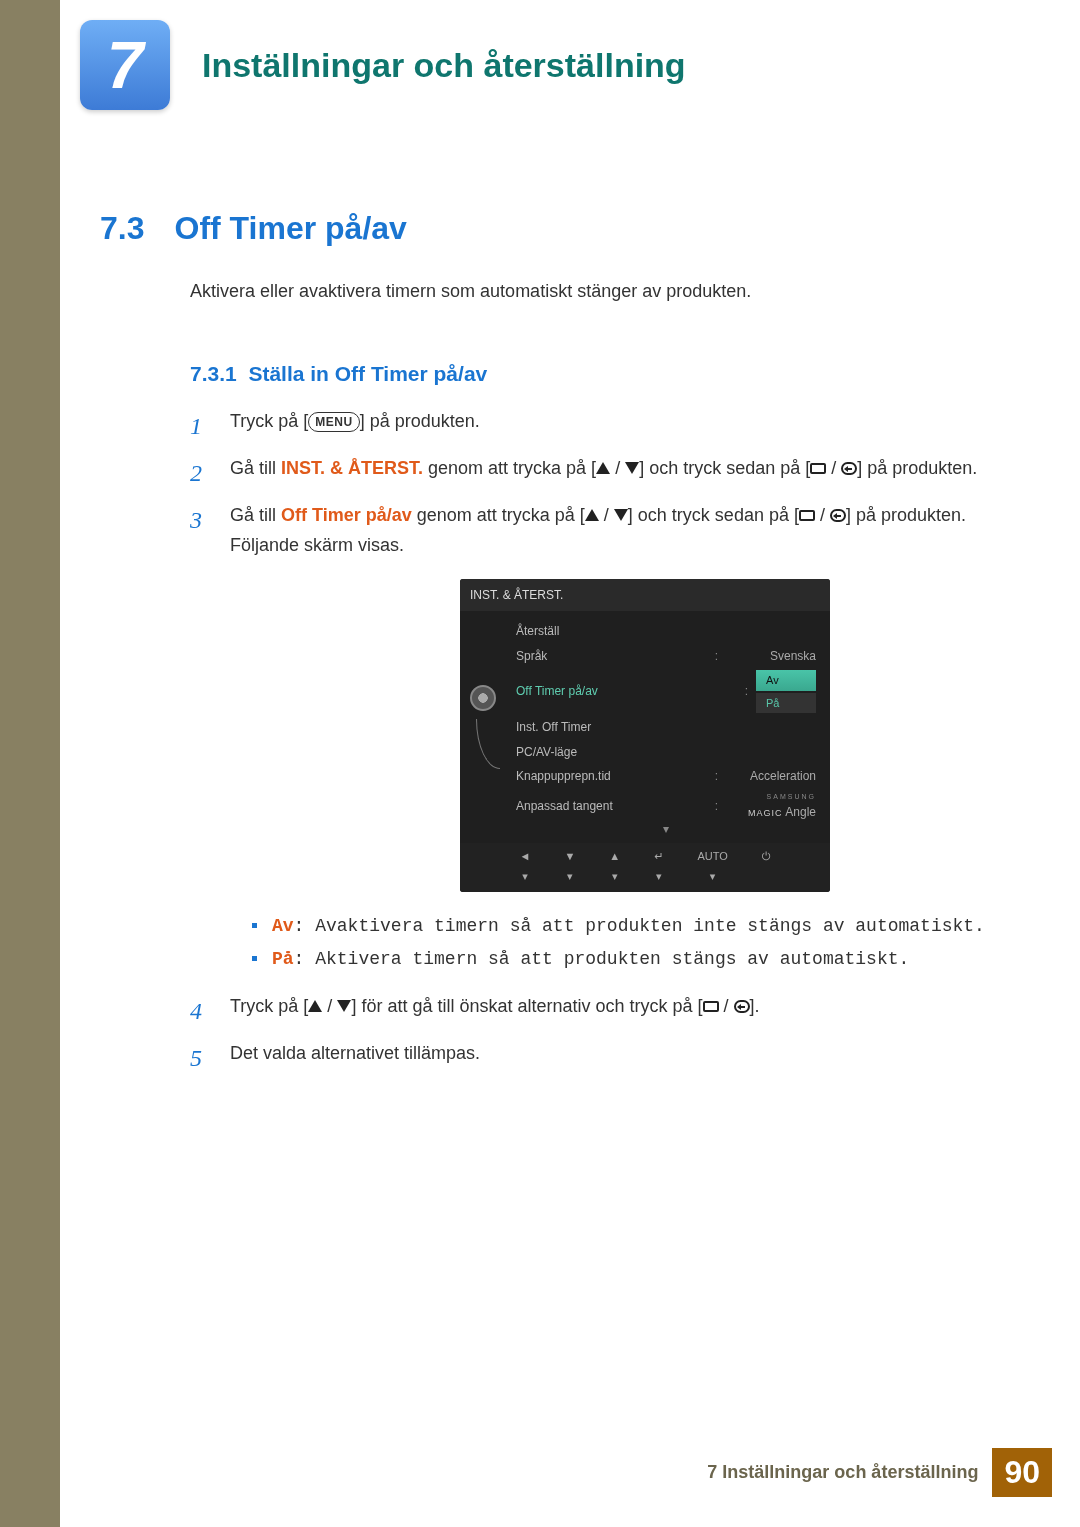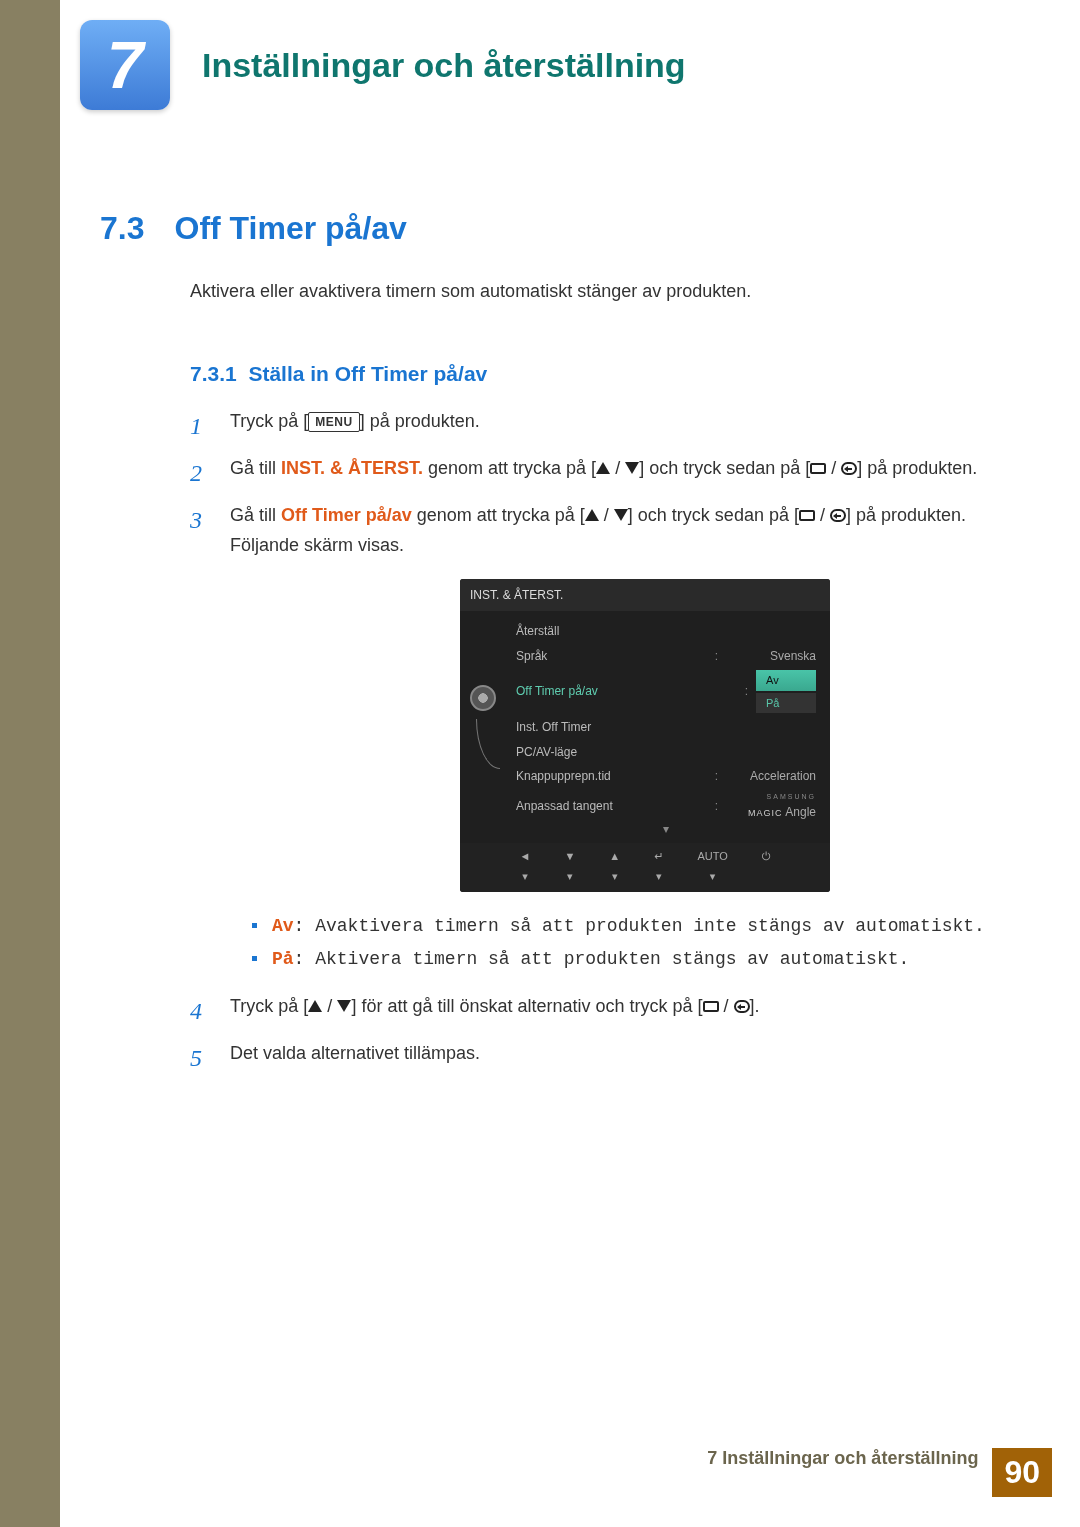--- a/index.html
+++ b/index.html
@@ -104,21 +104,21 @@
     font-size: 24px;
     font-style: italic;
     font-family: "Times New Roman", serif;
     font-weight: normal;
     min-width: 18px;
   }
   .bold-red { color: #e05a1a; font-weight: bold; }
   .key {
     display: inline-block;
     border: 1.6px solid #333;
-    border-radius: 2px;
+    border-radius: 10px;
     padding: 0 6px;
     font-size: 12px;
     font-weight: bold;
     line-height: 18px;
     vertical-align: 1px;
     letter-spacing: 0.5px;
   }
   .tri-up, .tri-down {
     display: inline-block;
     width: 0; height: 0;
@@ -260,21 +260,21 @@
     height: 5px;
     background: #1a75d1;
     border-radius: 0;
   }
 
   .footer-row {
     position: absolute;
     bottom: 30px;
     right: 28px;
     display: flex;
-    align-items: flex-start;
+    align-items: center;
     gap: 14px;
   }
   .footer-text {
     color: #6b654d;
     font-size: 18px;
     font-weight: bold;
     display: flex;
     align-items: center;
   }
   .page-box {

